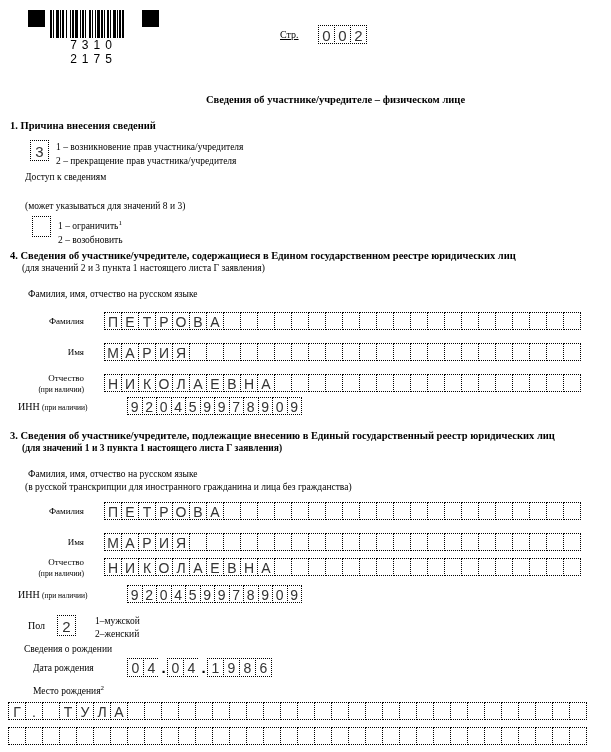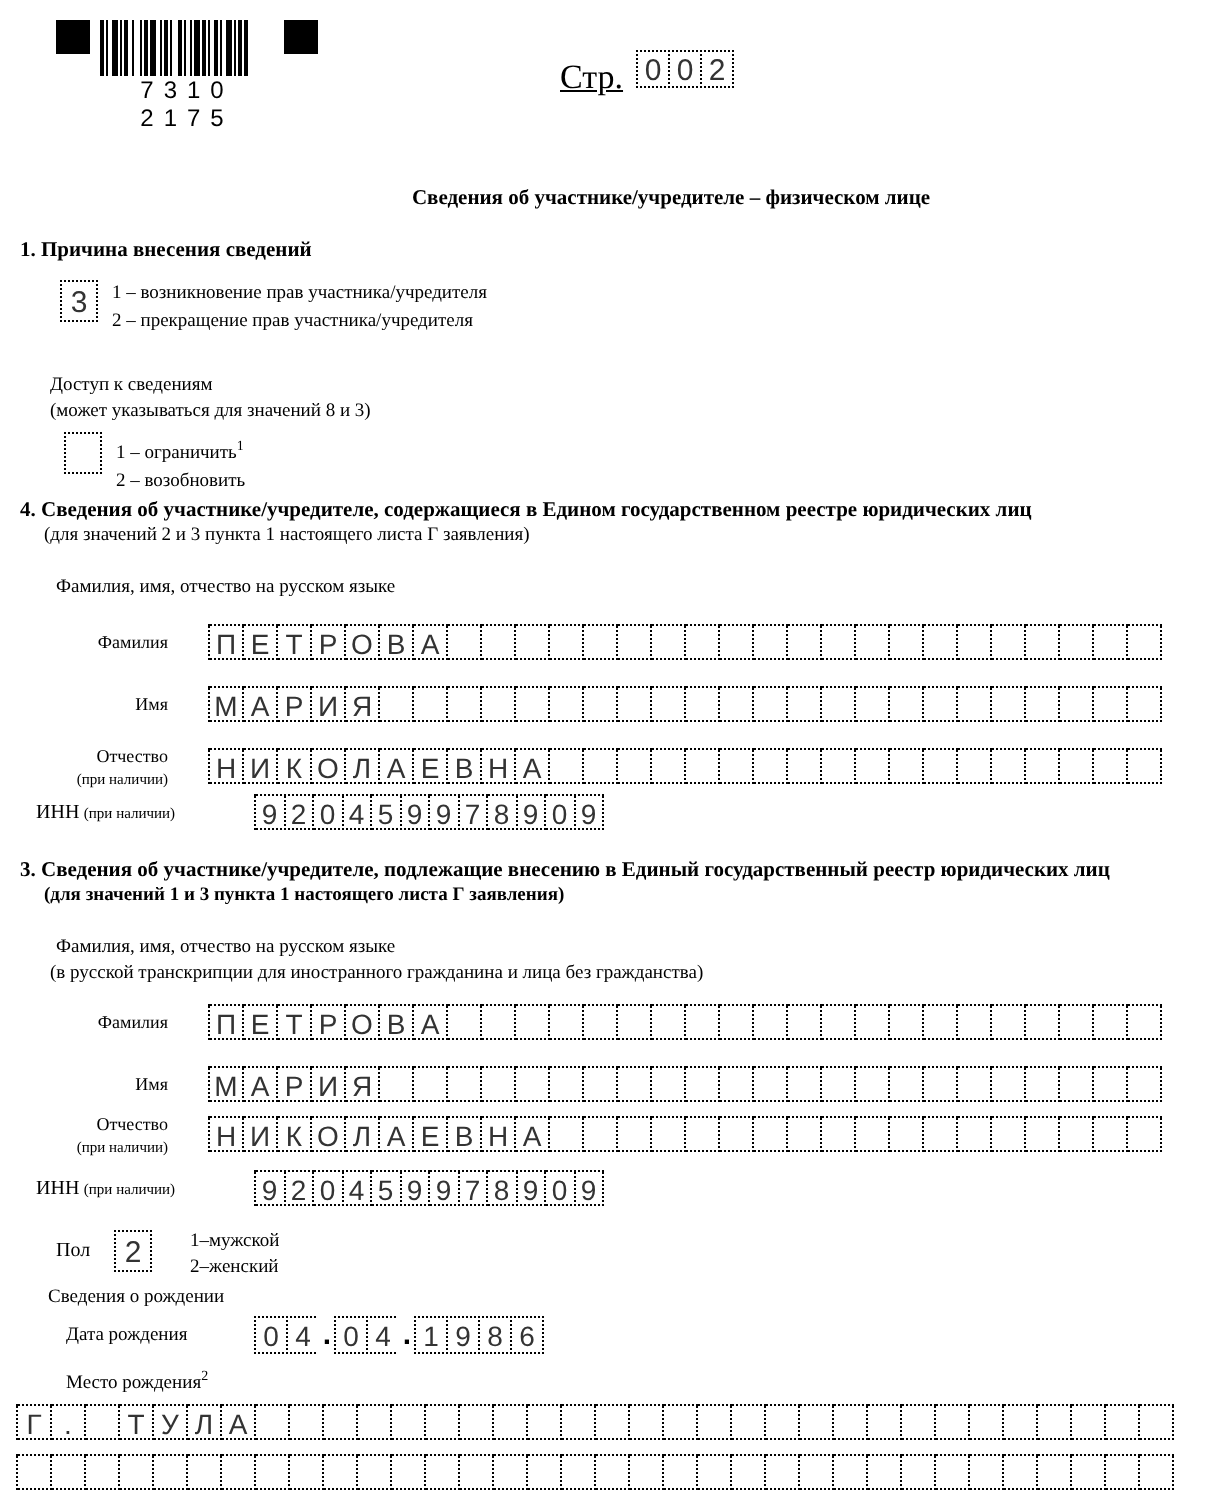--- a/index.html
+++ b/index.html
@@ -70,21 +70,21 @@
     font-size: 12px;
     letter-spacing: 5px;
     background: #fff;
     color: #000;
   }
 
   .stp-label {
     position: absolute;
     left: 280px;
     top: 23px;
-    font-size: 17px;
+    font-size: 10px;
     text-decoration: underline;
   }
 
   
   .cells {
     display: flex;
     align-items: stretch;
   }
   .cell {
     box-sizing: border-box;
@@ -295,21 +295,21 @@
 
   <div class="sec-title" style="top:120px;">1. Причина внесения сведений</div>
 
   <div class="vbox" style="left:30px; top:140px;">3</div>
 
   <div class="opts" style="left:56px; top:140px;">
     <div>1 – возникновение прав участника/учредителя</div>
     <div>2 – прекращение прав участника/учредителя</div>
   </div>
 
-  <div class="plain" style="left:25px; top:188px;">Доступ к сведениям</div>
+  <div class="plain" style="left:25px; top:172px;">Доступ к сведениям</div>
   <div class="plain" style="left:25px; top:201px;">(может указываться для значений 8 и 3)</div>
 
   <div class="vbox" style="left:32px; top:216px;"></div>
   <div class="opts" style="left:58px; top:216px;">
     <div><span>1 – ограничить</span><sup class="fn">1</sup></div>
     <div>2 – возобновить</div>
   </div>
 
   <div class="sec-title" style="top:250px;">4. Сведения об участнике/учредителе, содержащиеся в Едином государственном реестре юридических лиц</div>
   <div class="sec-sub" style="top:263px;">(для значений 2 и 3 пункта 1 настоящего листа Г заявления)</div>

